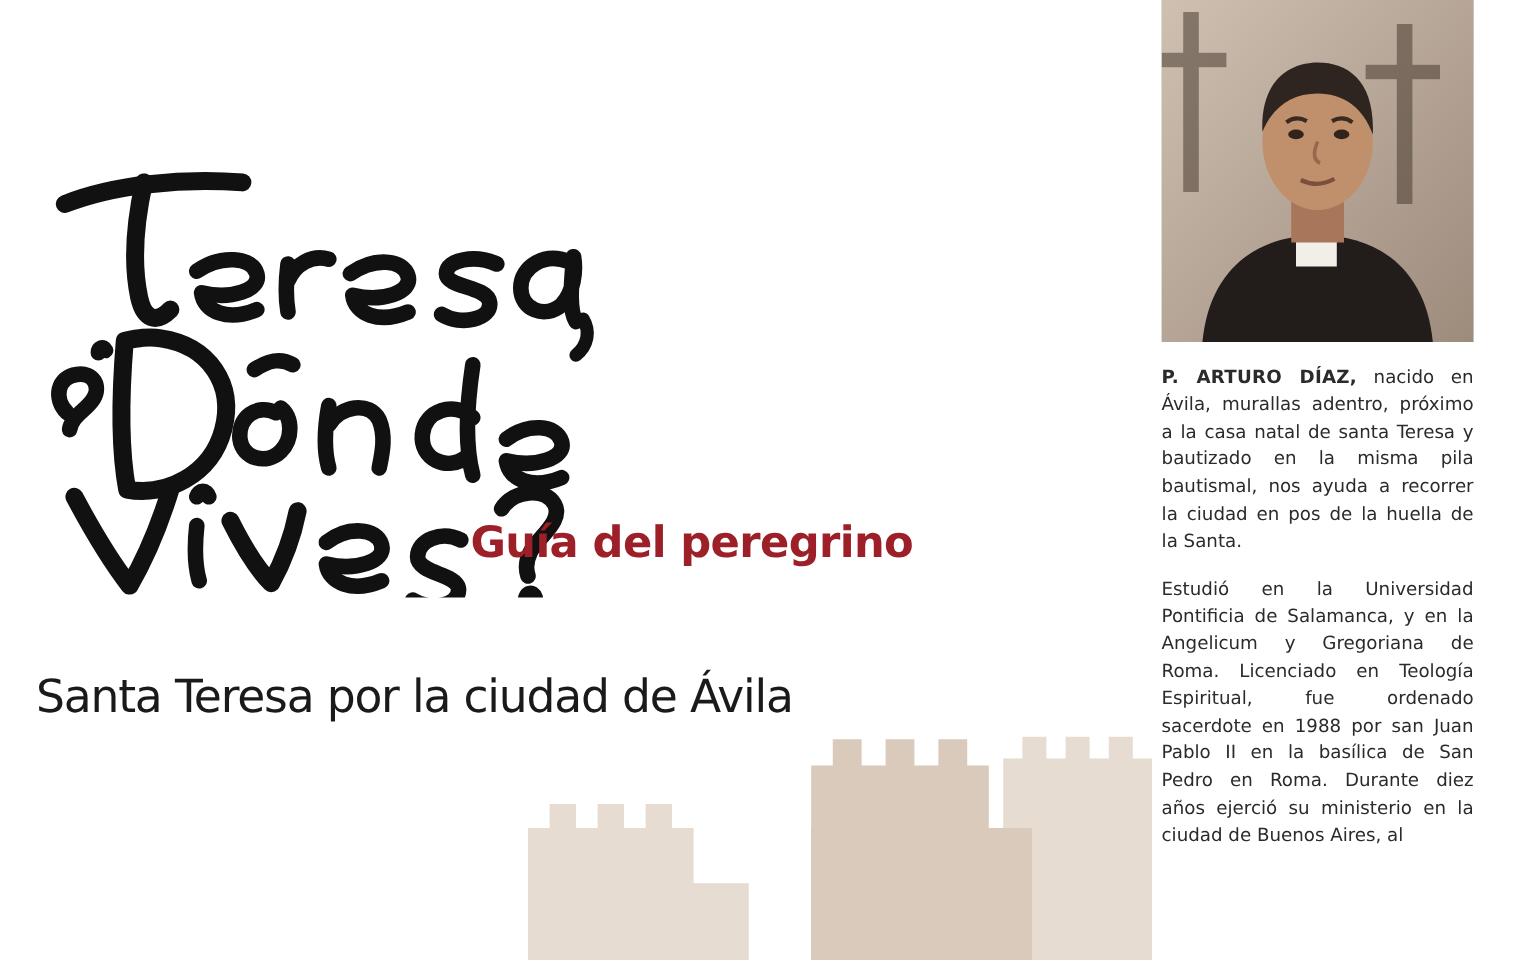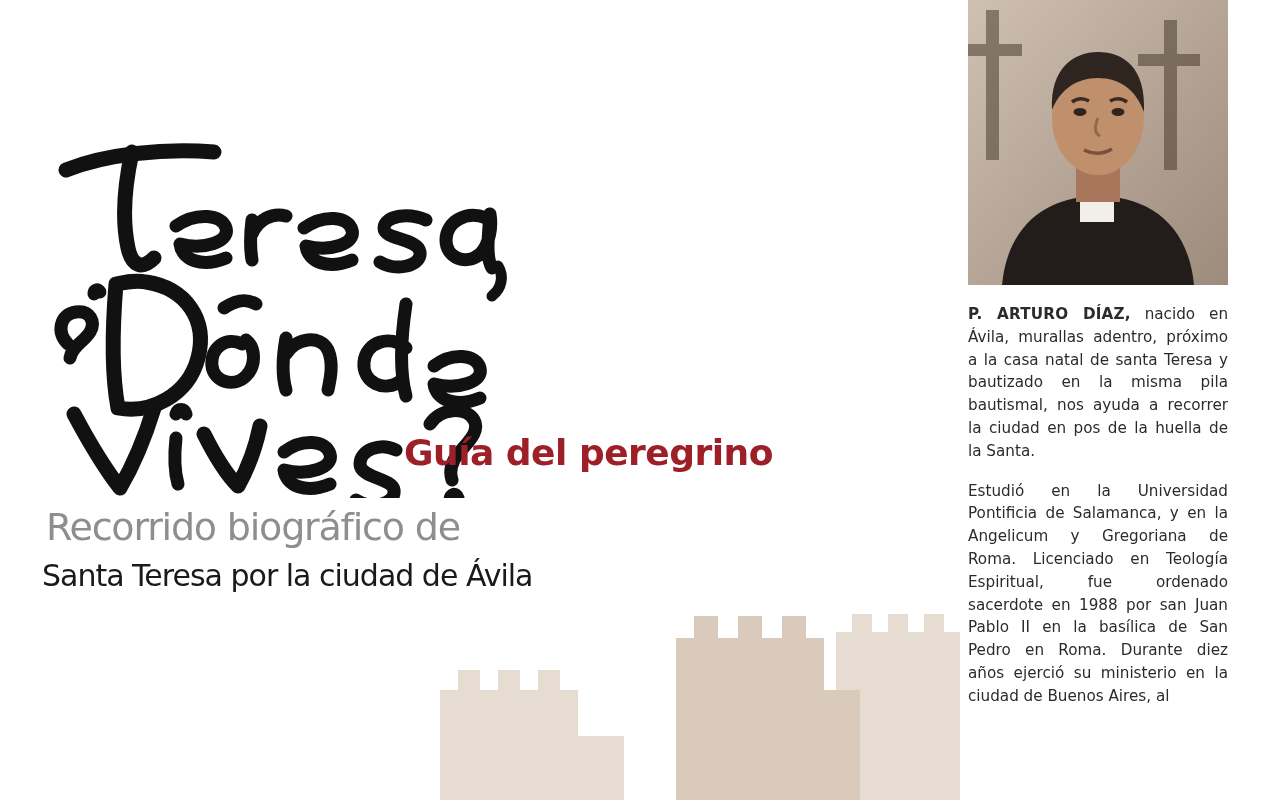--- a/index.html
+++ b/index.html
@@ -24,21 +24,21 @@
     left: 0;
     bottom: 0;
     width: 1280px;
     height: 260px;
     pointer-events: none;
   }
 
   
   .left-col {
     position: absolute;
-    left: 12px;
+    left: 0;
     top: 0;
     width: 940px;
     height: 696px;
   }
 
   .brush-title {
     position: absolute;
     left: 34px;
     top: 108px;
     width: 640px;
@@ -66,21 +66,21 @@
     font-size: 38px;
     color: #8e8e8e;
     letter-spacing: -1.2px;
     white-space: nowrap;
   }
   .subtitle-2 {
     position: absolute;
     left: 30px;
     top: 558px;
     font-family: "DejaVu Sans", sans-serif;
-    font-size: 30px;
+    font-size: 38px;
     color: #1a1a1a;
     letter-spacing: -1px;
     white-space: nowrap;
   }
 
   
   .right-col {
     position: absolute;
     right: 0;
     top: 0;
@@ -161,21 +161,20 @@
           <path d="M130 330 C128 348 128 362 132 376 M130 306 C132 300 138 300 140 306" stroke-width="13"></path>
           <path d="M158 326 C170 350 182 368 192 378 C202 360 210 338 214 318" stroke-width="15"></path>
           <path d="M238 344 C256 330 280 332 284 346 C288 360 262 368 238 362 C240 378 260 386 284 376" stroke-width="13"></path>
           <path d="M350 342 C334 334 314 342 314 356 C314 370 346 370 348 382 C350 396 326 402 310 392" stroke-width="13"></path>
           <path d="M384 316 C394 300 420 298 428 312 C436 326 414 340 408 352 C404 360 404 366 406 372 M404 392 C404 386 410 384 412 390" stroke-width="13"></path>
         </g>
       </svg>
     </div>
 
     <div class="guide-label">Guía del peregrino</div>
-    <div class="subtitle-1">Recorrido biográfico de</div>
     <div class="subtitle-2">Santa Teresa por la ciudad de Ávila</div>
   </div>
 
   <div class="right-col">
     <div class="author-photo">
       <svg viewBox="0 0 260 285" preserveAspectRatio="none" aria-hidden="true">
         <defs>
           <linearGradient id="bg" x1="0" y1="0" x2="1" y2="1">
             <stop offset="0%" stop-color="#cfc0b2"></stop>
             <stop offset="100%" stop-color="#9d8b7c"></stop>

